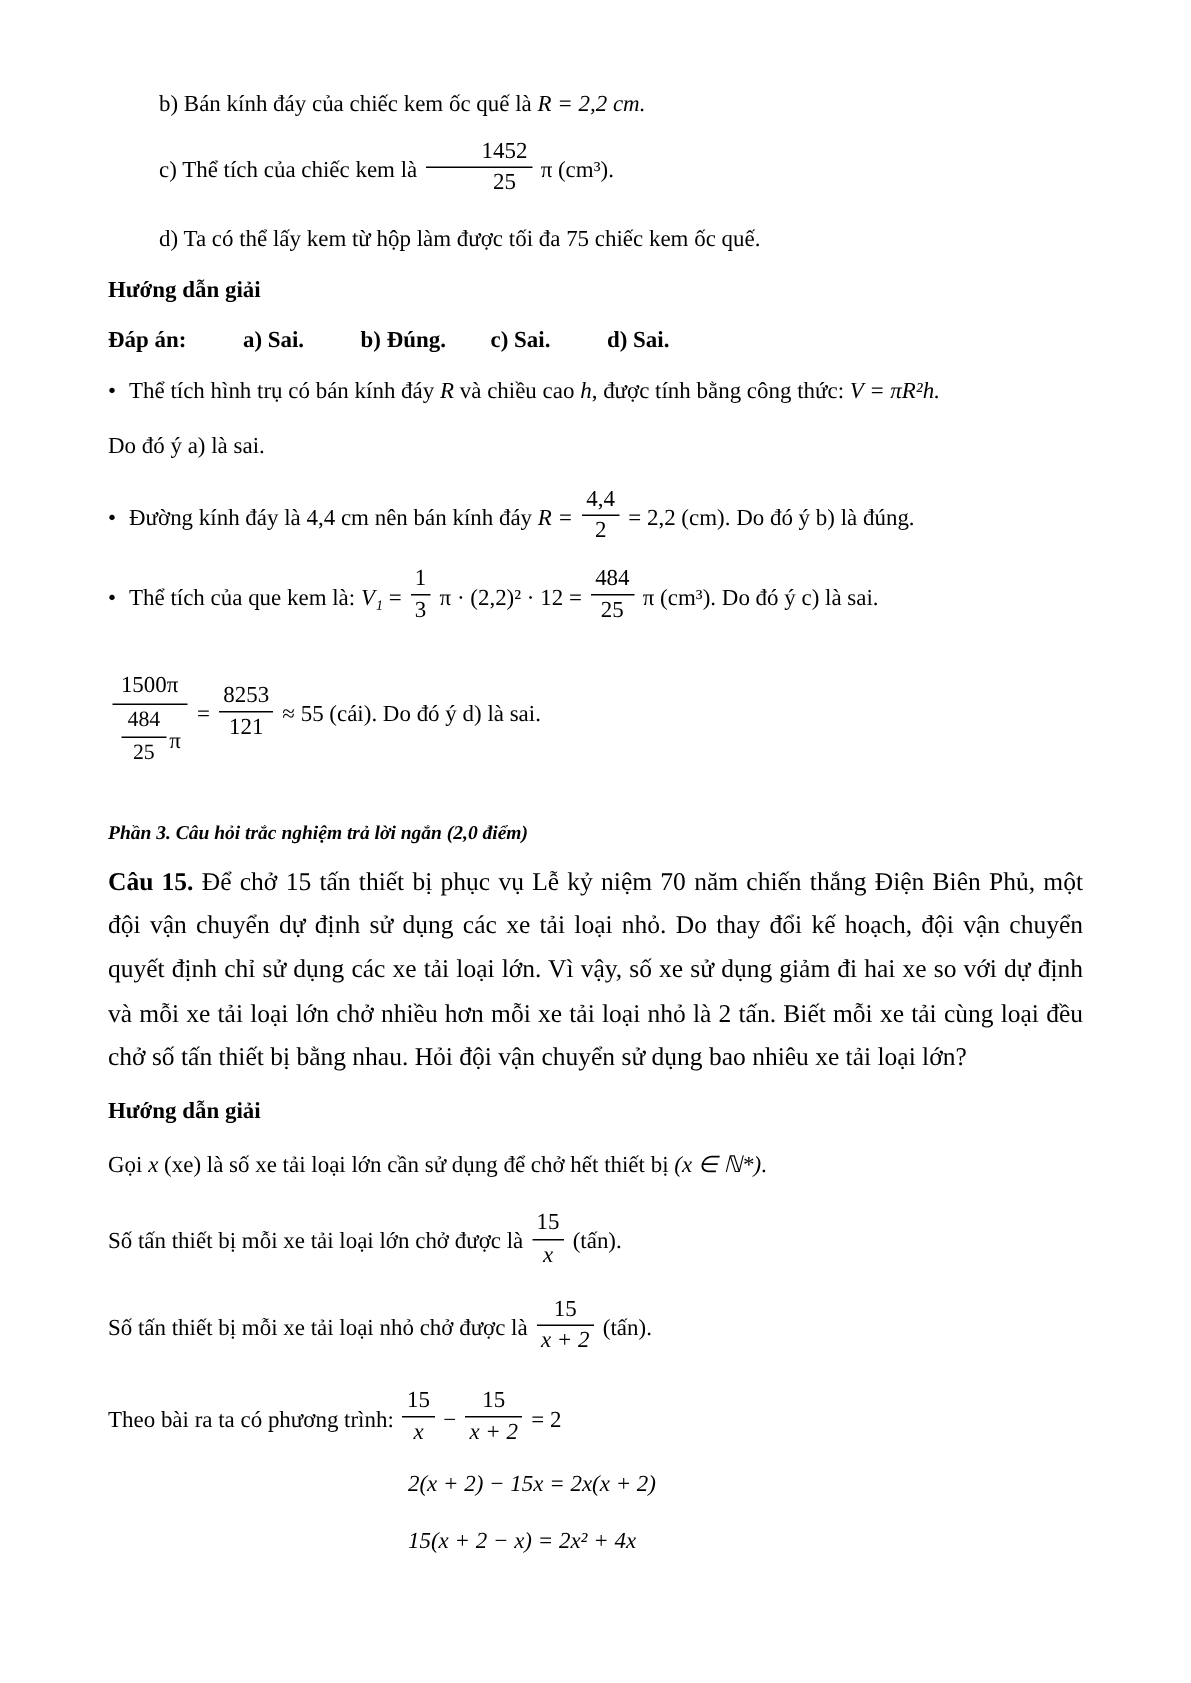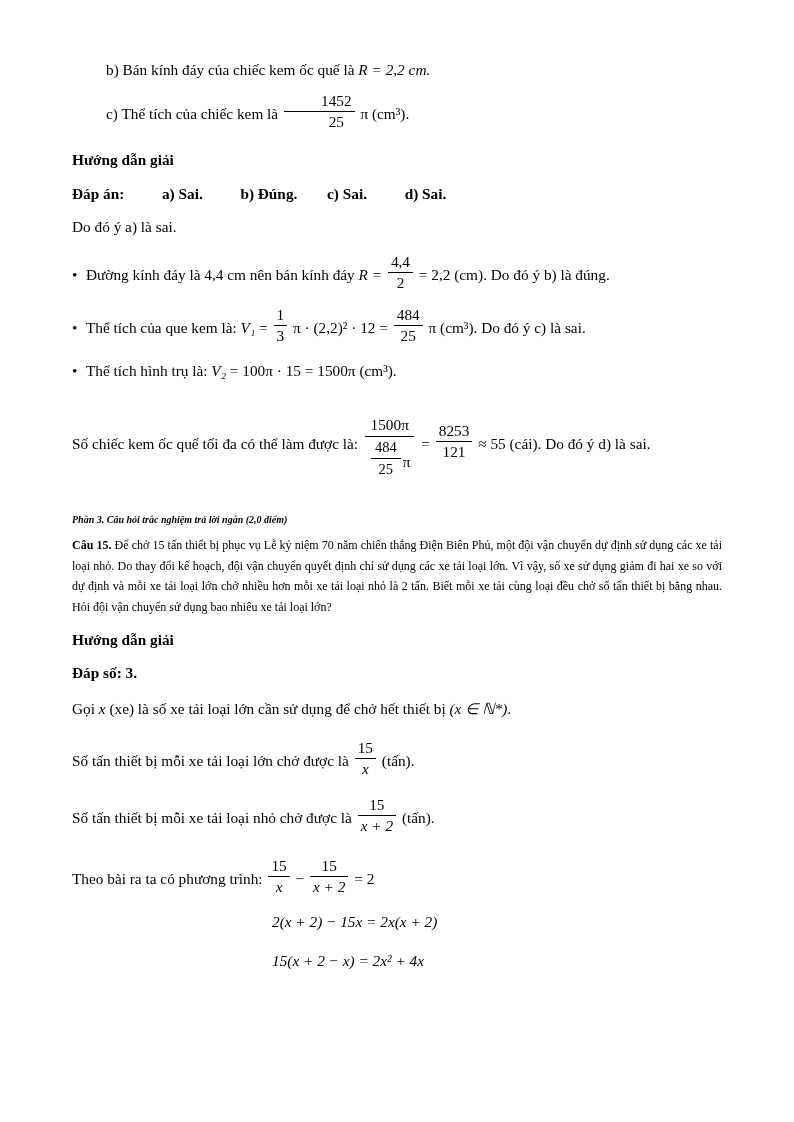--- a/index.html
+++ b/index.html
@@ -98,27 +98,27 @@
   .answers span {
     display: inline-block;
   }
   .ans-gap {
     width: 30px;
   }
   .ans-gap-sm {
     width: 22px;
   }
   .section-head {
-    font-size: 10px;
+    font-size: 13px;
     font-weight: bold;
     font-style: italic;
     margin: 26px 0 10px 0;
   }
   .q-block {
-    font-size: 12px;
+    font-size: 17px;
     line-height: 1.72;
     text-align: justify;
     margin: 0 0 10px 0;
   }
   .big-spaced {
     margin-bottom: 17px;
   }
 </style>
 </head>
 <body>
@@ -134,35 +134,46 @@
   <div class="line indent big-spaced">
     <span>c)</span>
     <span>Thể tích của chiếc kem là</span>
     <span class="frac">
       <span class="num">1452</span>
       <span class="den">25</span>
     </span>
     <span class="m up">π (cm³).</span>
   </div>
 
+  <div class="line indent">
+    <span>d)</span>
+    <span>Ta có thể lấy kem từ hộp làm được tối đa 75 chiếc kem ốc quế.</span>
+  </div>
 
   <div class="line bold">Hướng dẫn giải</div>
 
   <div class="line bold answers">
     <span>Đáp án:</span>
     <span class="ans-gap"></span>
     <span>a) Sai.</span>
     <span class="ans-gap"></span>
     <span>b) Đúng.</span>
     <span class="ans-gap-sm"></span>
     <span>c) Sai.</span>
     <span class="ans-gap"></span>
     <span>d) Sai.</span>
   </div>
 
+  <div class="bullet-row tight">
+    <span class="dot">•</span><span>Thể tích hình trụ có bán kính đáy</span>
+    <span class="m">R</span>
+    <span>và chiều cao</span>
+    <span class="m">h</span><span>, được tính bằng công thức:</span>
+    <span class="m">V = πR²h.</span>
+  </div>
   <div class="line">Do đó ý a) là sai.</div>
 
   <div class="bullet-row" style="margin-top:14px;">
     <span class="dot">•</span><span>Đường kính đáy là 4,4 cm nên bán kính đáy</span>
     <span class="m">R =</span>
     <span class="frac">
       <span class="num">4,4</span>
       <span class="den">2</span>
     </span>
     <span class="m up">= 2,2 (cm)</span><span>. Do đó ý b) là đúng.</span>
@@ -178,28 +189,22 @@
     </span>
     <span class="m up">π · (2,2)² · 12 =</span>
     <span class="frac">
       <span class="num">484</span>
       <span class="den">25</span>
     </span>
     <span class="m up">π (cm³).</span>
     <span>Do đó ý c) là sai.</span>
   </div>
 
-  <div class="bullet-row" style="margin-top:14px;">
-    <span class="dot">•</span><span>Thể tích hình trụ là:</span>
-    <span class="m">V₂</span>
-    <span class="m up">= 100π · 15 = 1500π (cm³).</span>
-  </div>
 
   <div class="eqline" style="margin-top:22px;">
-    <span>Số chiếc kem ốc quế tối đa có thể làm được là:</span>
     <span class="bigfrac">
       <span class="num m up">1500π</span>
       <span class="den">
         <span class="frac small">
           <span class="num">484</span>
           <span class="den">25</span>
         </span><span class="m up">π</span>
       </span>
     </span>
     <span class="m up">=</span>
@@ -211,21 +216,20 @@
   </div>
 
   <div class="section-head">Phần 3. Câu hỏi trắc nghiệm trả lời ngắn (2,0 điểm)</div>
 
   <div class="q-block">
     <span class="bold">Câu 15.</span>
     <span>Để chở 15 tấn thiết bị phục vụ Lễ kỷ niệm 70 năm chiến thắng Điện Biên Phủ, một đội vận chuyển dự định sử dụng các xe tải loại nhỏ. Do thay đổi kế hoạch, đội vận chuyển quyết định chỉ sử dụng các xe tải loại lớn. Vì vậy, số xe sử dụng giảm đi hai xe so với dự định và mỗi xe tải loại lớn chở nhiều hơn mỗi xe tải loại nhỏ là 2 tấn. Biết mỗi xe tải cùng loại đều chở số tấn thiết bị bằng nhau. Hỏi đội vận chuyển sử dụng bao nhiêu xe tải loại lớn?</span>
   </div>
 
   <div class="line bold">Hướng dẫn giải</div>
-  <div class="line bold">Đáp số: 3.</div>
 
   <div class="line" style="margin-top:12px;">
     <span>Gọi</span>
     <span class="m">x</span>
     <span>(xe) là số xe tải loại lớn cần sử dụng để chở hết thiết bị</span>
     <span class="m">(x ∈ ℕ*)</span><span>.</span>
   </div>
 
 
   <div class="eqline" style="margin-top:18px;">

